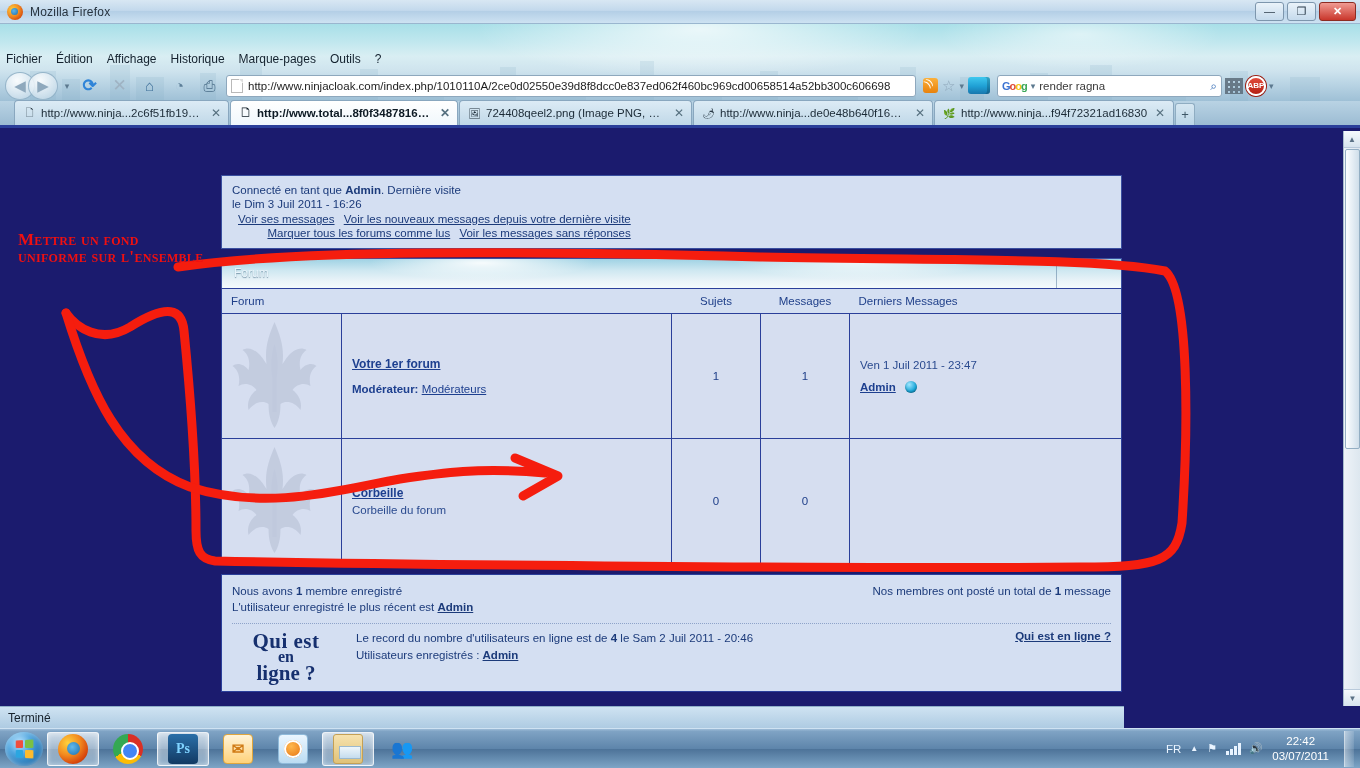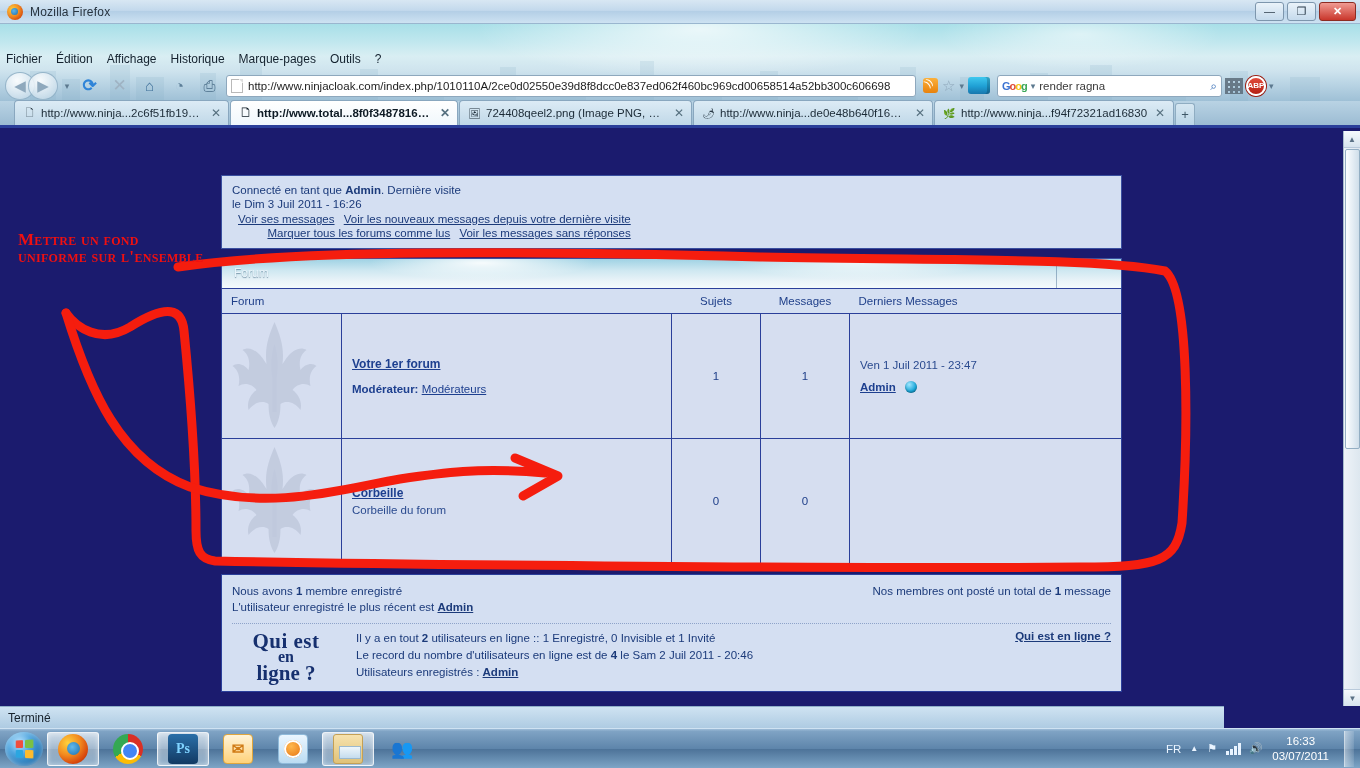--- a/index.html
+++ b/index.html
@@ -293,21 +293,21 @@
   .annot { position: absolute; left: 0; top: 0; width: 1360px; height: 575px; pointer-events: none; }
   .annot-text {
     position: absolute; left: 18px; top: 100px; width: 190px;
     color: #f01010; font-family: "Liberation Serif", serif;
     font-weight: bold; font-size: 17px; line-height: 1.0;
     font-variant: small-caps; letter-spacing: .3px;
   }
 
   
   .statusbar {
-    position: absolute; top: 706px; left: 0; width: 1224px; height: 22px;
+    position: absolute; top: 706px; left: 0; width: 1124px; height: 22px;
     background: linear-gradient(to bottom, #cfe3f2, #aecbe2);
     border-top: 1px solid #8fafc8;
     display: flex; align-items: center; padding-left: 8px;
     font-size: 12px; color: #17222c;
   }
 
   
   .taskbar {
     position: absolute; top: 728px; left: 0; width: 1360px; height: 40px;
     background: linear-gradient(to bottom, #9fbdd8 0%, #7fa3c4 6%, #5e85ab 50%, #4d7399 52%, #7da5c6 100%);
@@ -591,23 +591,20 @@
         <div class="statsep"></div>
 
         <div class="online-wrap">
           <div class="qel-badge">
             <div class="l1">Qui est</div>
             <div class="l2">en</div>
             <div class="l3">ligne ?</div>
           </div>
           <div class="online-text">
             <div>
-              <span>Il y a en tout </span><b>2</b><span> utilisateurs en ligne :: 1 Enregistré, 0 Invisible et 1 Invité</span>
-            </div>
-            <div>
               <span>Le record du nombre d'utilisateurs en ligne est de </span><b>4</b><span> le Sam 2 Juil 2011 - 20:46</span>
             </div>
             <div>
               <span>Utilisateurs enregistrés : </span><a>Admin</a>
             </div>
           </div>
           <div class="online-right">
             <a>Qui est en ligne ?</a>
           </div>
         </div>
@@ -679,19 +676,19 @@
       <span class="tri">▲</span>
       <span>⚑</span>
       <span class="bars">
           <i></i>
           <i></i>
           <i></i>
           <i></i>
         </span>
       <span>🔊</span>
       <span class="clock">
-        <span>16:33</span><br>
+        <span>22:42</span><br>
         <span>03/07/2011</span>
       </span>
       <span class="showdesk"></span>
     </div>
   </div>
 </div>
 
 </body></html>

